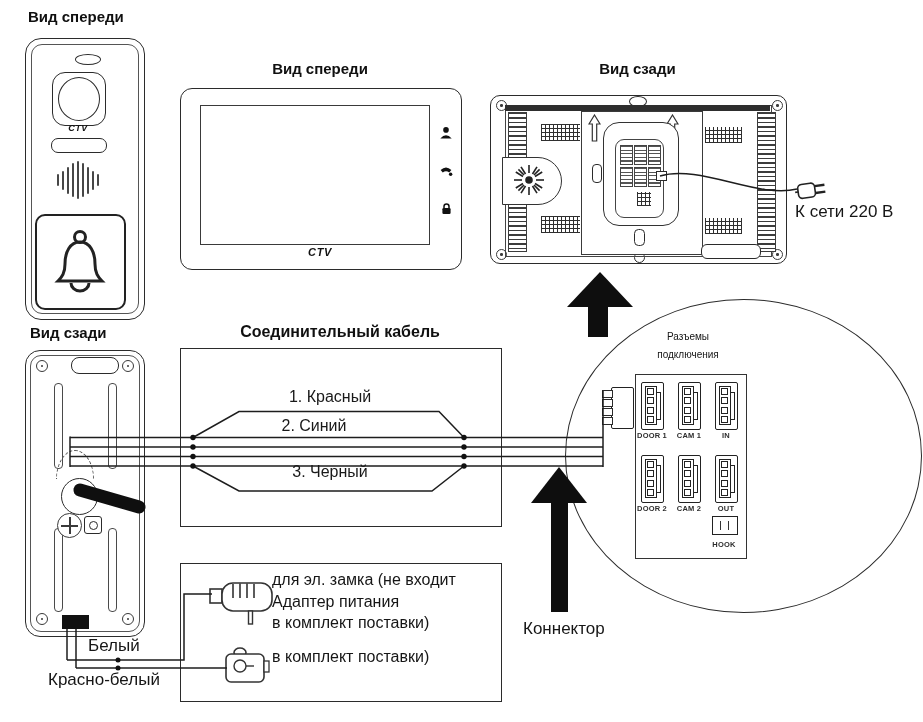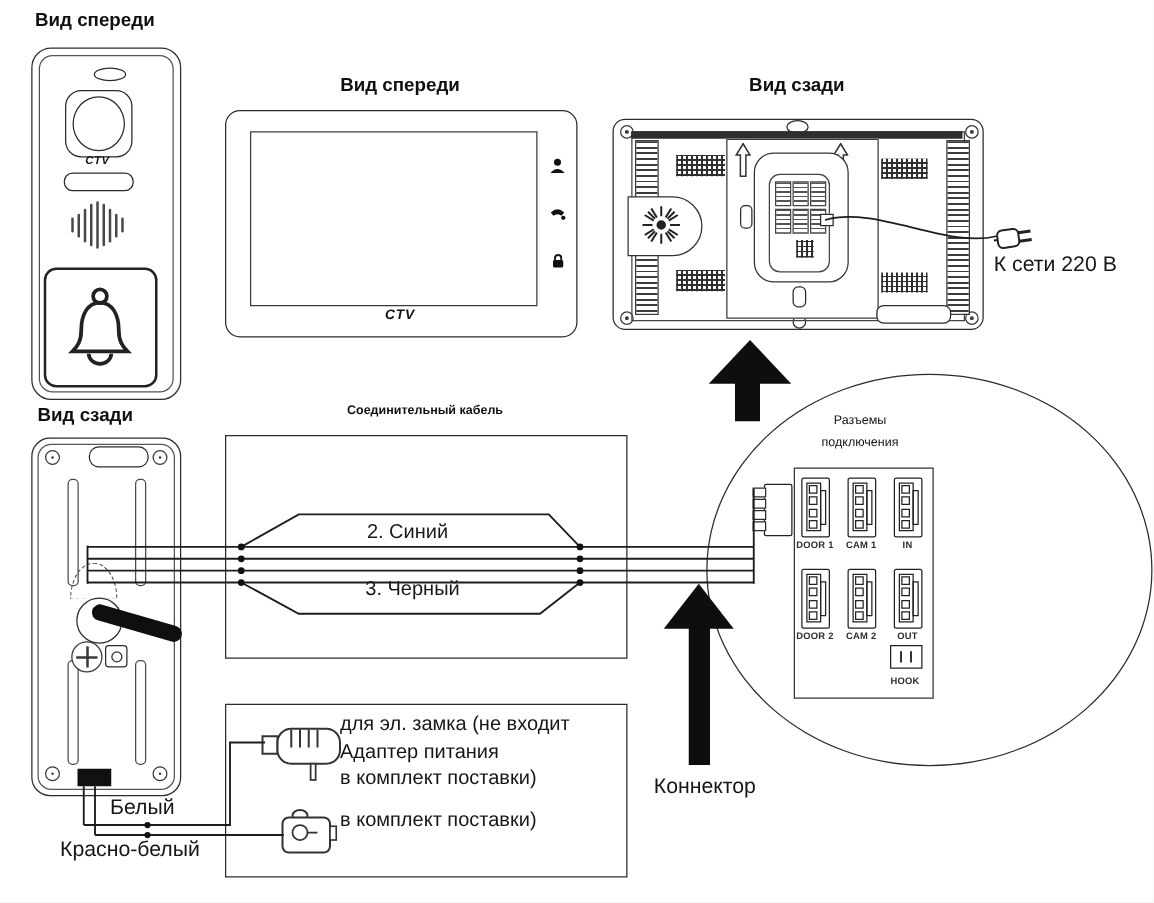--- a/index.html
+++ b/index.html
@@ -43,21 +43,21 @@
 </style>
 </head>
 <body>
 
 <div id="stage">
 
   <div class="title" style="left:28px;top:8px;">Вид спереди</div>
   <div class="title" style="left:180px;top:60px;width:280px;text-align:center;">Вид спереди</div>
   <div class="title" style="left:490px;top:60px;width:295px;text-align:center;">Вид сзади</div>
   <div class="title" style="left:30px;top:324px;">Вид сзади</div>
-  <div class="title" style="left:180px;top:323px;width:320px;text-align:center;font-size:10px;">Соединительный кабель</div>
+  <div class="title" style="left:180px;top:323px;width:320px;text-align:center;font-size:16px;">Соединительный кабель</div>
 
   <div class="box" style="left:25px;top:38px;width:118px;height:280px;border-radius:16px;"></div>
   <div class="abs" style="left:31px;top:44px;width:106px;height:268px;border:1px solid #555;border-radius:11px;"></div>
   <div class="ln" style="left:75px;top:54px;width:24px;height:9px;border-radius:50%;"></div>
   <div class="ln" style="left:52px;top:72px;width:52px;height:52px;border-radius:13px;border-width:1.4px;"></div>
   <div class="ln" style="left:58px;top:77px;width:40px;height:42px;border-radius:50%;border-width:1.4px;"></div>
   <div class="abs" style="left:53px;top:123px;width:50px;text-align:center;font-size:9px;font-weight:800;font-style:italic;letter-spacing:.5px;">CTV</div>
   <div class="ln" style="left:51px;top:138px;width:54px;height:13px;border-radius:7px;"></div>
   <div class="sgrille" style="left:56px;top:160px;width:44px;height:40px;">
     <i style="height:12px"></i>
@@ -92,21 +92,22 @@
   <div class="slotv" style="left:54px;top:528px;width:7px;height:82px;"></div>
   <div class="slotv" style="left:108px;top:528px;width:7px;height:82px;"></div>
   <div class="abs" style="left:56px;top:450px;width:36px;height:28px;border:1.3px dashed #555;border-bottom:none;border-radius:50% 50% 0 0 / 100% 100% 0 0;"></div>
   <div class="ln" style="left:61px;top:478px;width:35px;height:35px;border-radius:50%;"></div>
   <div class="phillips" style="left:57px;top:513px;width:23px;height:23px;"></div>
   <div class="ln" style="left:84px;top:516px;width:16px;height:16px;border-radius:3px;"></div>
   <div class="ln" style="left:88.5px;top:520.5px;width:7px;height:7px;border-radius:50%;"></div>
   <div class="abs" style="left:62px;top:615px;width:27px;height:14px;background:#111;"></div>
 
   <div class="box" style="left:180px;top:348px;width:320px;height:177px;"></div>
-  <div class="wl" style="left:236px;top:417px;width:180px;">2. Синий</div>
+  <div class="wl" style="left:240px;top:388px;width:180px;">1. Красный</div>
+  <div class="wl" style="left:224px;top:417px;width:180px;">2. Синий</div>
   <div class="wl" style="left:240px;top:463px;width:180px;">3. Черный</div>
 
   <div class="box" style="left:180px;top:563px;width:320px;height:137px;"></div>
   <span class="abs" style="left:208px;top:579px;">
     <svg width="72" height="50" viewBox="0 0 72 50" fill="#fff" stroke="#333" stroke-width="1.6">
       <rect x="2" y="10" width="12" height="14"></rect>
       <rect x="14" y="4" width="50" height="28" rx="11"></rect>
       <line x1="25" y1="5" x2="25" y2="19"></line>
       <line x1="32" y1="4.5" x2="32" y2="19"></line>
       <line x1="39" y1="4.5" x2="39" y2="19"></line>

